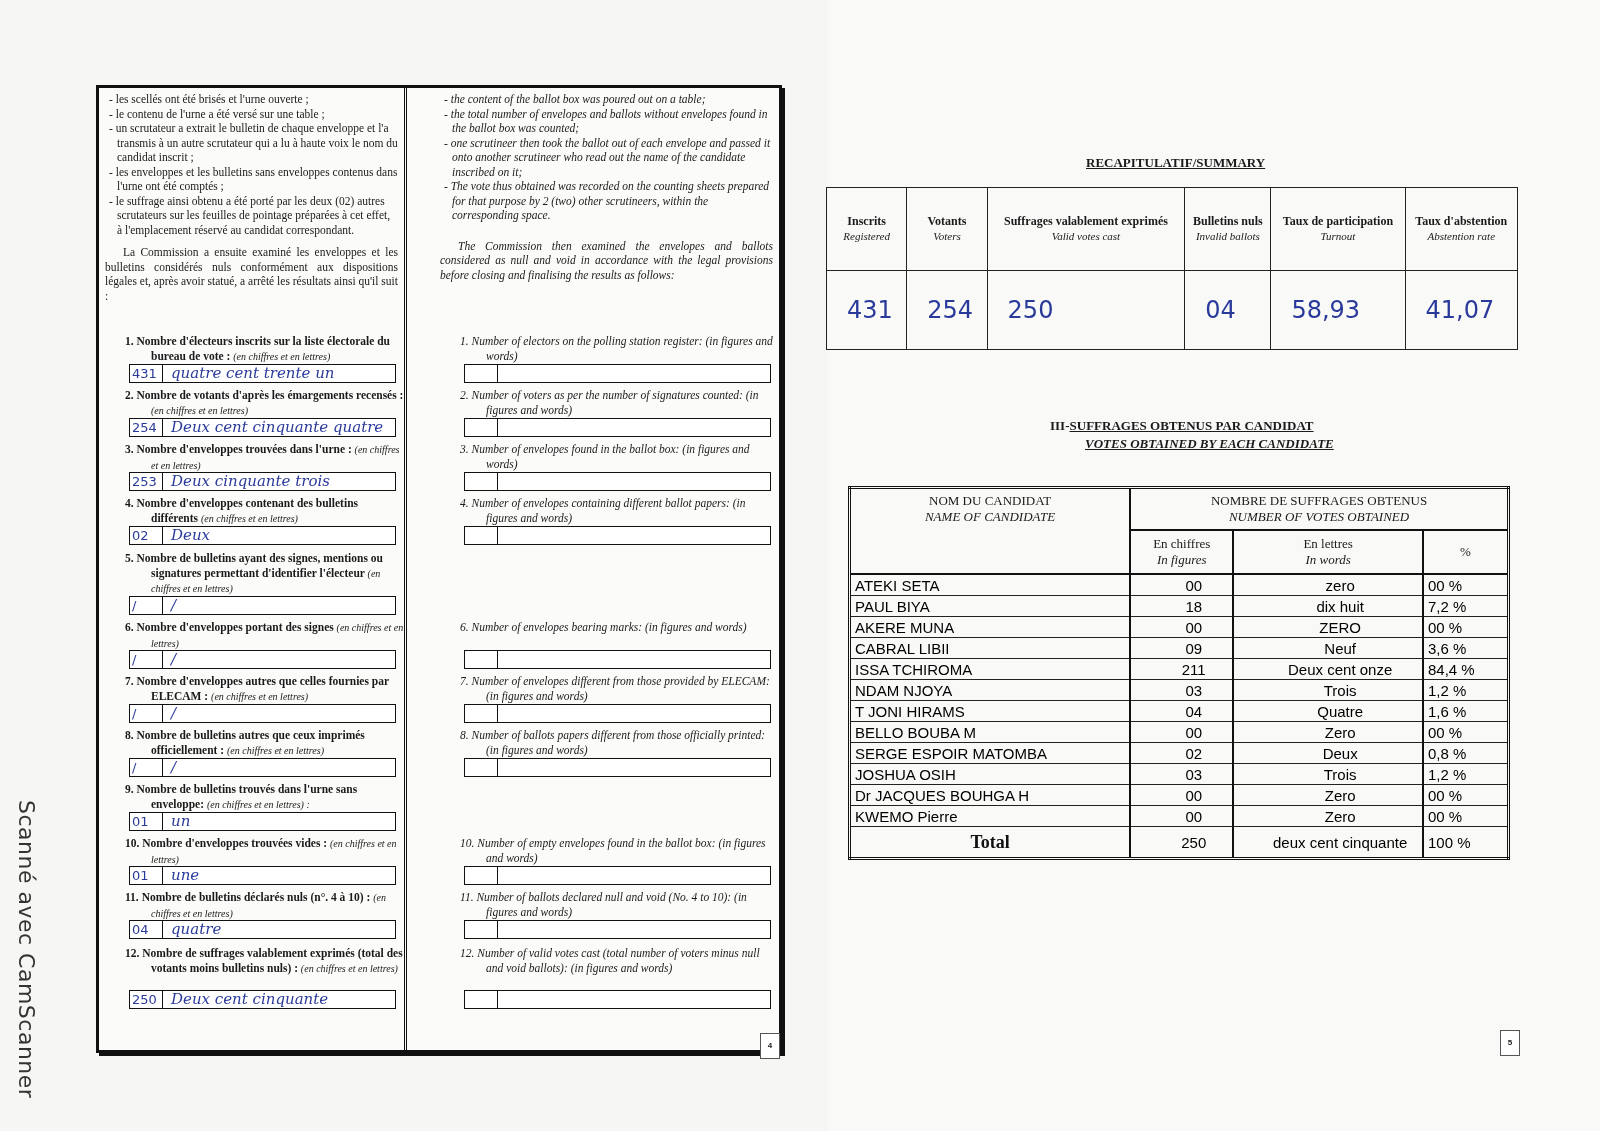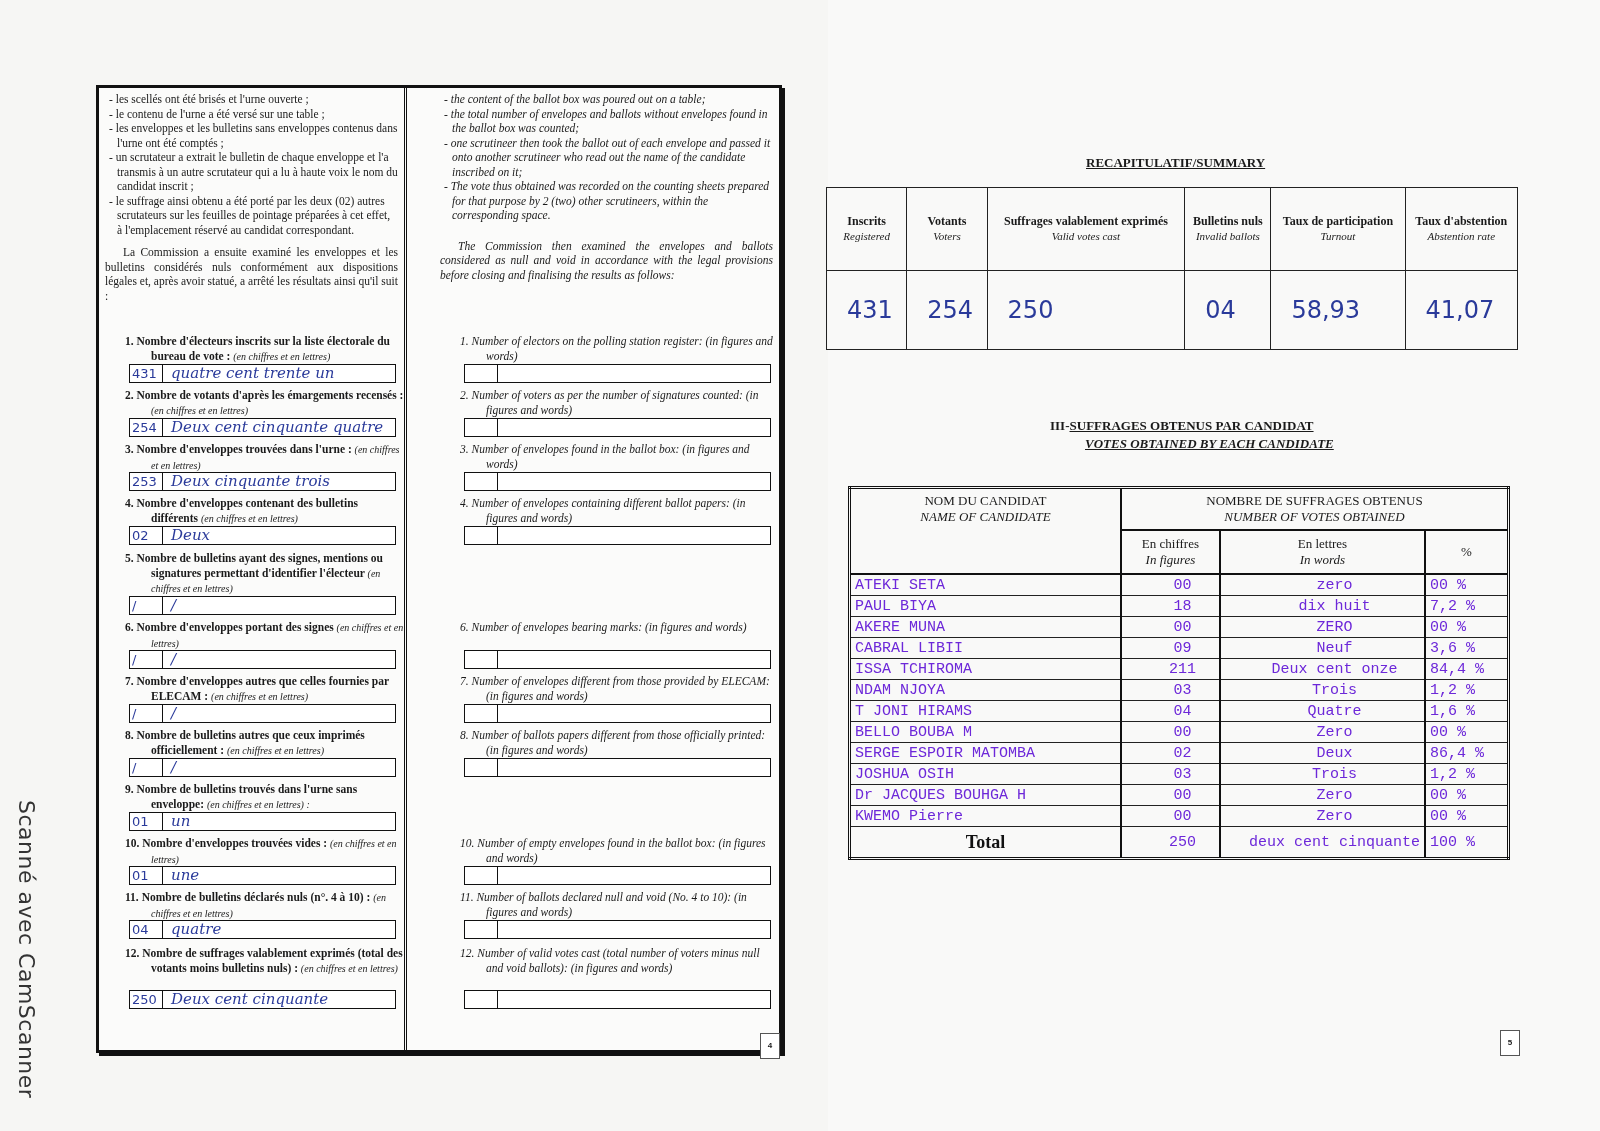--- a/index.html
+++ b/index.html
@@ -25,38 +25,38 @@
   table.summary td, table.summary th { border:1px solid #222; text-align:center; vertical-align:middle;margin-left:22px; }
   table.summary th { height:80px; font-size:12px; font-weight:bold; line-height:15px; }
   table.summary th .en { display:block; font-weight:normal; font-style:italic; font-size:11px; }
   table.summary td { height:76px; font-family:"DejaVu Sans", sans-serif; color:#2a3a9a; font-size:24px; text-align:left; padding-left:20px; }
   .section-title { position:absolute; left:1050px; top:418px; font-family:"Liberation Serif", serif; font-weight:bold; font-size:13px; }
   .section-title u { text-decoration:underline; }
   .section-sub { position:absolute; left:1085px; top:436px; font-family:"Liberation Serif", serif; font-weight:bold; font-style:italic; font-size:13px; text-decoration:underline; }
   table.cand { position:absolute; left:848px; top:486px; width:662px; border-collapse:collapse; border:3px double #111; font-family:"Liberation Serif", serif; }
   table.cand th { border:2px solid #111; font-weight:normal; font-size:13px; line-height:16px; }
   table.cand th i { font-size:13px; }
-  table.cand td { border-left:2px solid #111; border-right:2px solid #111; border-bottom:1px solid #222; height:20px; font-family:Liberation Mono, monospace; color:#6d28d9; font-size:15px; padding:0 4px; white-space:nowrap; overflow:hidden; }
+  table.cand td { border-left:2px solid #111; border-right:2px solid #111; border-bottom:1px solid #222; height:20px; font-family:Liberation Sans, sans-serif; color:#000000; font-size:15px; padding:0 4px; white-space:nowrap; overflow:hidden; }
   table.cand td.c { text-align:center;padding-left:28px; }
   table.cand tr.total td { height:30px; border-bottom:2px solid #111; }
   table.cand tr.total td.name { font-family:"Liberation Serif", serif; font-weight:bold; color:#111; font-size:18px; text-align:center; }
 </style>
 </head>
 <body>
 
 <div class="page-right"></div>
 
 <div class="watermark">Scanné avec CamScanner</div>
 
 <div class="form-frame">
   <div class="col col-fr">
     <p class="bullet">- les scellés ont été brisés et l'urne ouverte ;</p>
     <p class="bullet">- le contenu de l'urne a été versé sur une table ;</p>
+    <p class="bullet">- un scrutateur a extrait le bulletin de chaque enveloppe et l'a transmis à un autre scrutateur qui a lu à haute voix le nom du candidat inscrit ;</p>
     <p class="bullet">- les enveloppes et les bulletins sans enveloppes contenus dans l'urne ont été comptés ;</p>
-    <p class="bullet">- un scrutateur a extrait le bulletin de chaque enveloppe et l'a transmis à un autre scrutateur qui a lu à haute voix le nom du candidat inscrit ;</p>
     <p class="bullet">- le suffrage ainsi obtenu a été porté par les deux (02) autres scrutateurs sur les feuilles de pointage préparées à cet effet, à l'emplacement réservé au candidat correspondant.</p>
     <p class="para" style="margin-top:8px">La Commission a ensuite examiné les enveloppes et les bulletins considérés nuls conformément aux dispositions légales et, après avoir statué, a arrêté les résultats ainsi qu'il suit :</p>
 
     <div class="item" style="top:246px">
       <div class="lbl"><span>1.</span> <span>Nombre d'électeurs inscrits sur la liste électorale du bureau de vote :</span> <span class="hint">(en chiffres et en lettres)</span></div>
       <div class="field" style="top:30px">
           <span class="num">431</span>
           <span class="words">quatre cent trente un</span>
         </div>
     </div>
@@ -309,21 +309,21 @@
   <tr>
         <td>BELLO BOUBA M</td>
         <td class="c">00</td>
         <td class="c">Zero</td>
         <td>00 %</td>
       </tr>
   <tr>
         <td>SERGE ESPOIR MATOMBA</td>
         <td class="c">02</td>
         <td class="c">Deux</td>
-        <td>86,4 %</td>
+        <td>0,8 %</td>
       </tr>
   <tr>
         <td>JOSHUA OSIH</td>
         <td class="c">03</td>
         <td class="c">Trois</td>
         <td>1,2 %</td>
       </tr>
   <tr>
         <td>Dr JACQUES BOUHGA H</td>
         <td class="c">00</td>

